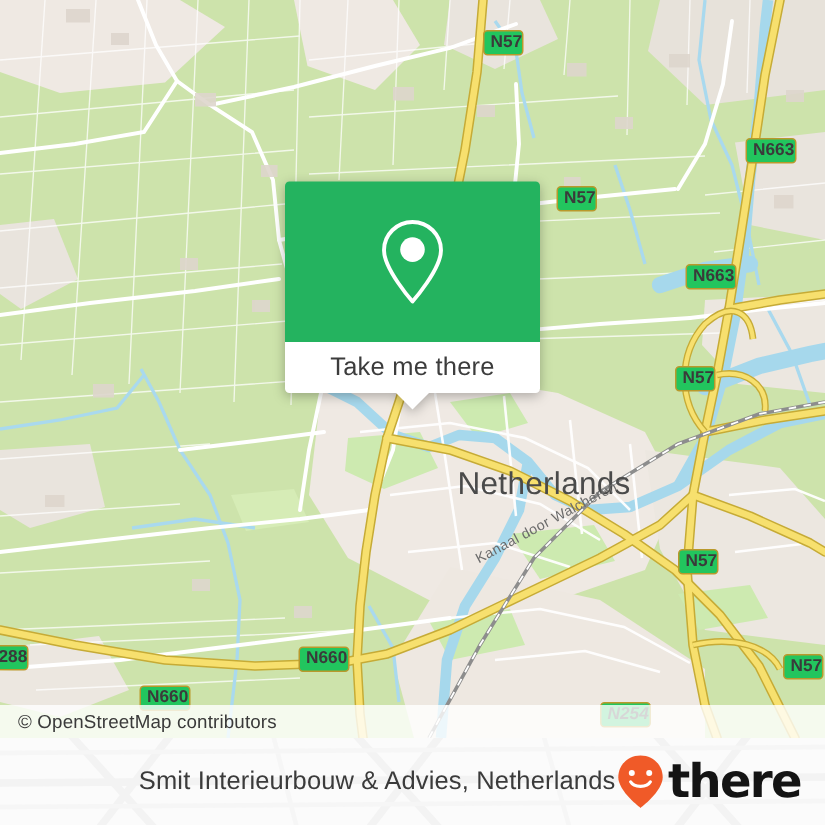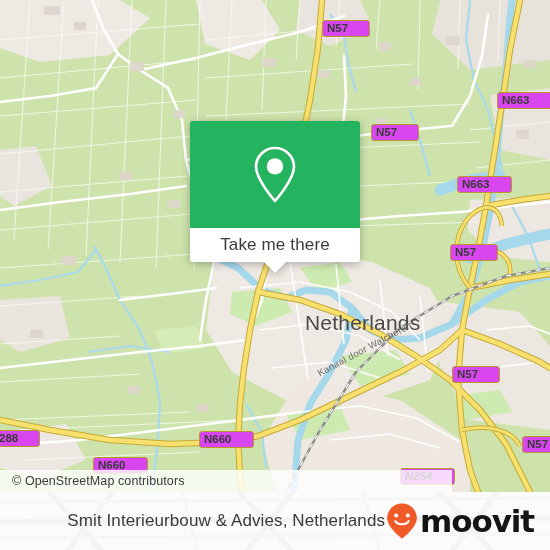--- a/index.html
+++ b/index.html
@@ -10,21 +10,21 @@
     background:#ffffff;
   }
   #root{position:relative;width:550px;height:550px;overflow:hidden;}
 
   
   .map{position:absolute;left:0;top:0;width:550px;height:492px;overflow:hidden;background:#cfe3ae;}
   .map svg{position:absolute;left:0;top:0;}
 
   
   .attrib{
-    position:absolute;left:0;bottom:0;width:452px;height:22px;
+    position:absolute;left:0;bottom:0;width:550px;height:22px;
     background:rgba(255,255,255,0.80);
     display:flex;align-items:center;
     box-sizing:border-box;padding-left:12px;
     font-size:12.5px;color:#3a3a3a;letter-spacing:0.1px;
   }
 
   
   .card{
     position:absolute;left:190px;top:121px;width:170px;
     filter:drop-shadow(0 2px 4px rgba(0,0,0,0.28));
@@ -64,23 +64,23 @@
   .logo{position:relative;z-index:2;display:flex;align-items:center;gap:1px;}
   .logo-word{
     font-size:31px;color:#141414;letter-spacing:-1.1px;
     font-family:"DejaVu Sans","Liberation Sans",sans-serif;font-weight:700;
     line-height:1;
   }
 
   
   .shield{
     position:absolute;
-    background:#d946ef;border:1.6px solid #b9992c;border-radius:3px;
+    background:#22c55e;border:1.6px solid #b9992c;border-radius:3px;
     color:#3a3a3a;font-size:11.5px;font-weight:bold;
-    padding:1px 21px 2px 4px;line-height:1.05;
+    padding:1px 0 2px 4px;line-height:1.05;
     white-space:nowrap;
     font-family:"Liberation Sans",sans-serif;
   }
   .place-label{
     position:absolute;color:#4d4d4d;white-space:nowrap;
     font-family:"Liberation Sans",sans-serif;
   }
   .city{font-size:21px;letter-spacing:0.2px;color:#4a4a4a;}
   .canal{font-size:9.5px;color:#6b6b6b;letter-spacing:.3px;}
 </style>
@@ -303,17 +303,17 @@
     <div class="footer-title">Smit Interieurbouw &amp; Advies, Netherlands</div>
 
     <div class="logo">
       <svg width="34" height="38" viewBox="0 0 34 38">
         <path d="M17 1.6 C8.6 1.6 2.2 8 2.2 16.2 C2.2 25.6 17 36.6 17 36.6
                  C17 36.6 31.8 25.6 31.8 16.2 C31.8 8 25.4 1.6 17 1.6 Z" fill="#f05a28"></path>
         <circle cx="11.2" cy="13.4" r="2.0" fill="#ffffff"></circle>
         <circle cx="22.8" cy="13.4" r="2.0" fill="#ffffff"></circle>
         <path d="M10.4 19.2 C12.6 23.2 21.4 23.2 23.6 19.2" fill="none" stroke="#ffffff" stroke-width="2.1" stroke-linecap="round"></path>
       </svg>
-      <span class="logo-word">moovit</span>
+      <span class="logo-word">there</span>
     </div>
   </div>
 
 </div>
 
 </body></html>

